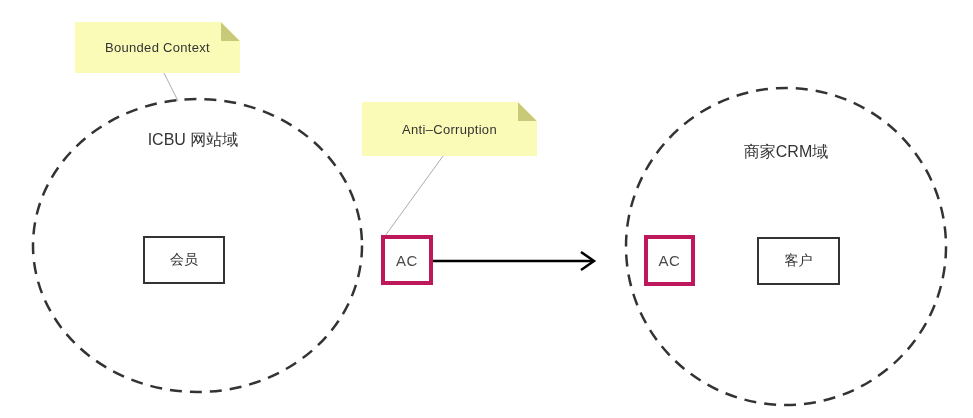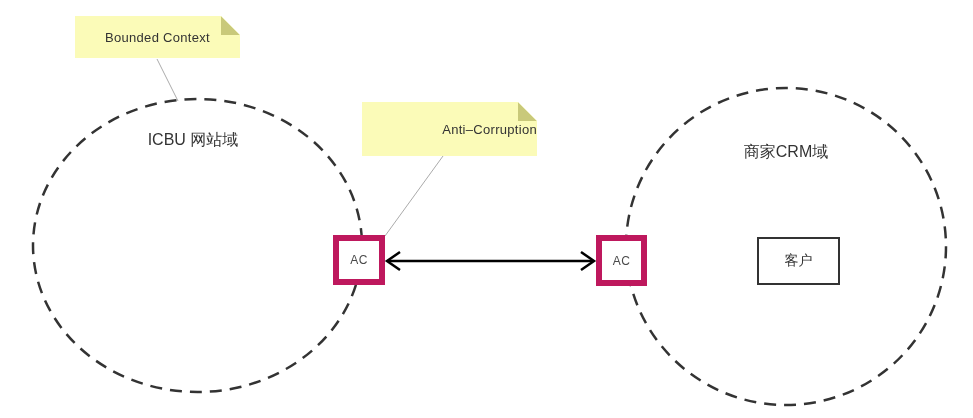--- a/index.html
+++ b/index.html
@@ -29,42 +29,43 @@
     clip-path: polygon(0 0, calc(100% - 19px) 0, 100% 19px, 100% 100%, 0 100%);
     z-index: 3;
   }
   .note .fold {
     position: absolute;
     top: 0; right: 0;
     width: 19px; height: 19px;
     background: #C9C97A;
     clip-path: polygon(0 0, 100% 100%, 0 100%);
   }
-  .note-bounded { left: 75px; top: 16px; width: 165px; height: 42px; }
-  .note-anticorruption { left: 362px; top: 102px; width: 175px; height: 54px; justify-content: flex-end; }
+  .note-bounded { left: 75px; top: 22px; width: 165px; height: 51px; }
+  .note-anticorruption { left: 362px; top: 102px; width: 175px; height: 54px; }
   
   .box {
     position: absolute;
     box-sizing: border-box;
     background: #ffffff;
     display: flex;
     align-items: center;
     justify-content: center;
     z-index: 2;
   }
   .entity-box {
     border: 2px solid #333333;
     font-size: 14px;
     color: #333333;
   }
   .ac-box {
-    border: 6px solid #be185d;
-    font-size: 12px;
+    border: 4px solid #be185d;
+    font-size: 15px;
     color: #4a4a4a;
     letter-spacing: 0.5px;
+    margin-left: 48px;
   }
   .box-member   { left: 143px; top: 236px; width: 82px; height: 48px; }
   .box-customer { left: 745px; top: 237px; width: 83px; height: 48px; margin-left: 12px; }
   .box-ac-left  { left: 333px; top: 235px; width: 52px; height: 50px; }
   .box-ac-right { left: 596px; top: 235px; width: 51px; height: 51px; }
   
   .context-label {
     position: absolute;
     transform: translate(-50%, -50%);
     font-size: 16px;
@@ -104,20 +105,23 @@
     <span>Anti–Corruption</span>
   </div>
 
   <div class="context-label label-left">
     <span>ICBU 网站域</span>
   </div>
   <div class="context-label label-right">
     <span>商家CRM域</span>
   </div>
 
+  <div class="box entity-box box-member">
+    <span>会员</span>
+  </div>
   <div class="box entity-box box-customer">
     <span>客户</span>
   </div>
 
   <div class="box ac-box box-ac-left">
     <span>AC</span>
   </div>
   <div class="box ac-box box-ac-right">
     <span>AC</span>
   </div>

